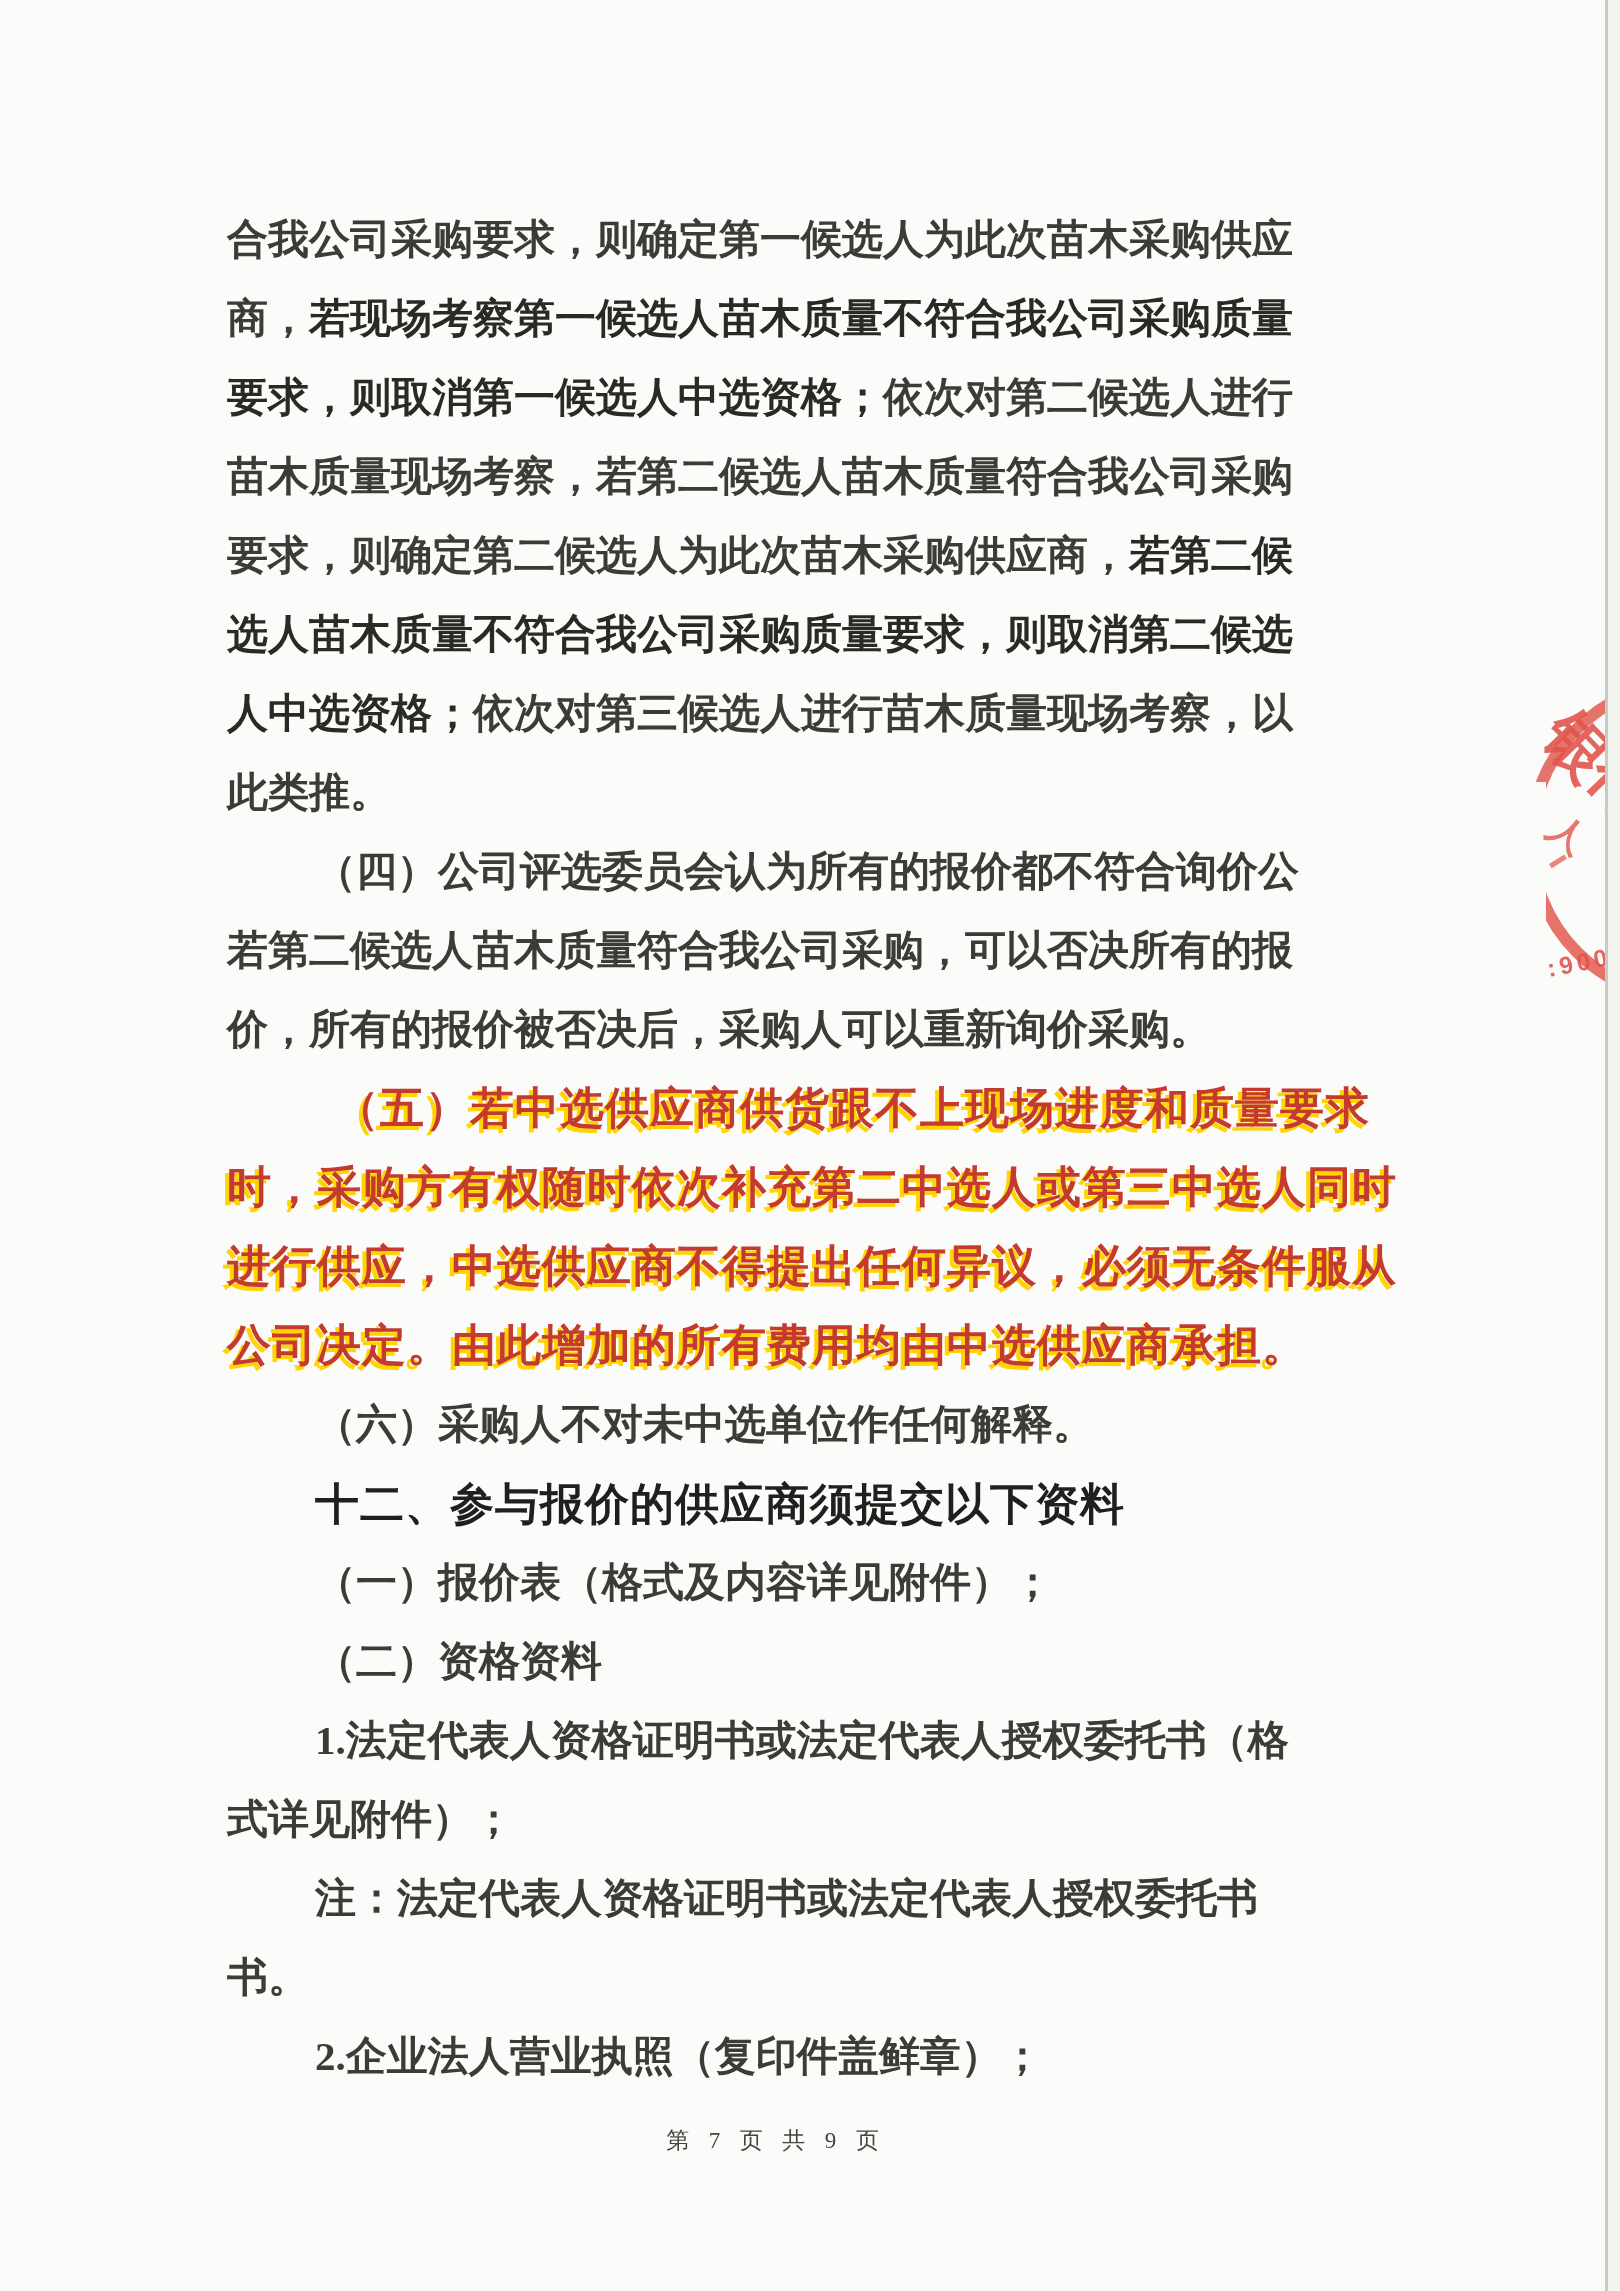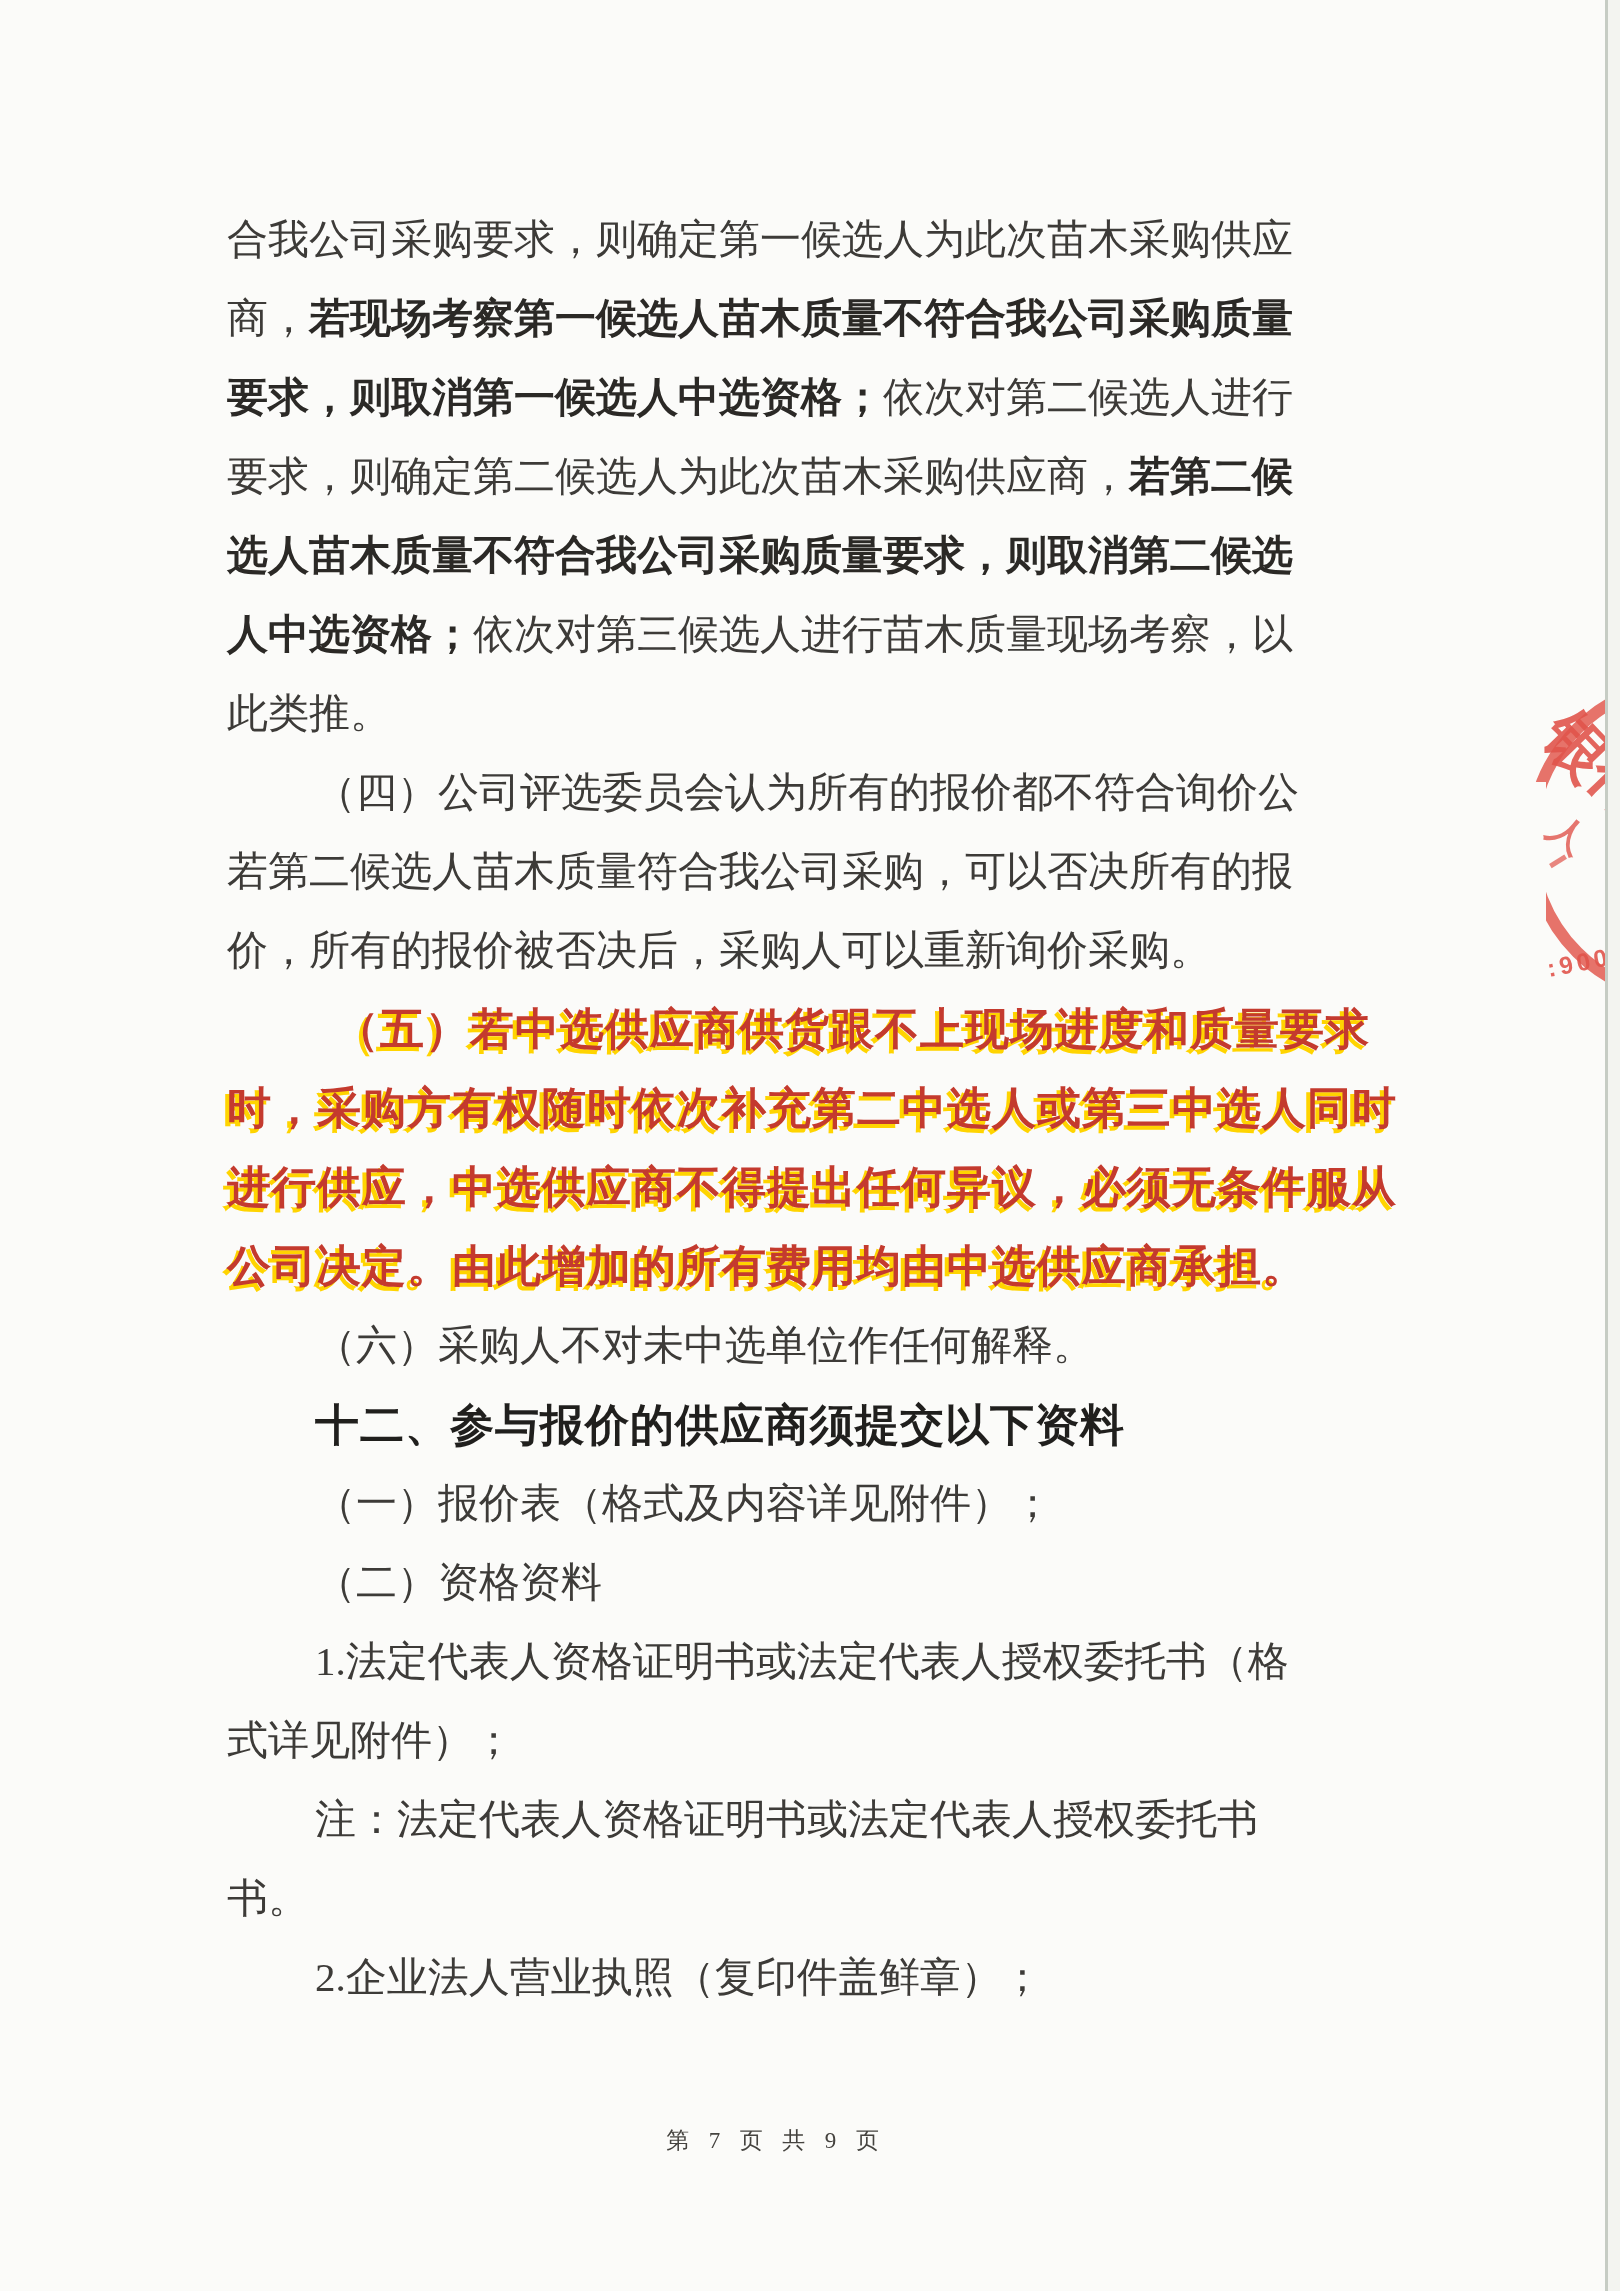--- a/index.html
+++ b/index.html
@@ -14,21 +14,21 @@
   .text-column{
     position:absolute;left:227px;top:200px;width:1098px;
   }
   .line{
     height:79px;line-height:79px;
     font-size:41px;color:#3d3b38;
     white-space:nowrap;
   }
   .indent{padding-left:88px;}
   .indent-lg{padding-left:108px;}
-  .seg-n{font-weight:400;color:#3d3b38;}
+  .seg-n{font-weight:700;color:#3d3b38;}
   .seg-b{font-weight:700;color:#2b2926;}
   .seg-h{font-weight:700;color:#201f1d;font-size:44px;font-family:"Liberation Sans",sans-serif;letter-spacing:1px;text-align:right;}
   .seg-r{
     font-weight:700;font-size:44px;color:#c43a2e;
     text-shadow:-3.9px 3.9px 0 #ffd400;
     letter-spacing:1px;
   }
   .footer{
     position:absolute;left:227px;top:2125px;width:1098px;
     text-align:center;font-size:23px;color:#45433f;letter-spacing:6.9px;
@@ -81,20 +81,21 @@
 </style>
 </head>
 <body>
 
 <div class="page">
 
   <div class="text-column">
       <div class="line"><span class="seg-n">合我公司采购要求，则确定第一候选人为此次苗木采购供应</span></div>
       <div class="line"><span class="seg-n">商，</span><span class="seg-b">若现场考察第一候选人苗木质量不符合我公司采购质量</span></div>
       <div class="line"><span class="seg-b">要求，则取消第一候选人中选资格；</span><span class="seg-n">依次对第二候选人进行</span></div>
+      <div class="line"><span class="seg-n">苗木质量现场考察，若第二候选人苗木质量符合我公司采购</span></div>
       <div class="line"><span class="seg-n">要求，则确定第二候选人为此次苗木采购供应商，</span><span class="seg-b">若第二候</span></div>
       <div class="line"><span class="seg-b">选人苗木质量不符合我公司采购质量要求，则取消第二候选</span></div>
       <div class="line"><span class="seg-b">人中选资格；</span><span class="seg-n">依次对第三候选人进行苗木质量现场考察，以</span></div>
       <div class="line"><span class="seg-n">此类推。</span></div>
       <div class="line indent"><span class="seg-n">（四）公司评选委员会认为所有的报价都不符合询价公</span></div>
       <div class="line"><span class="seg-n">若第二候选人苗木质量符合我公司采购，可以否决所有的报</span></div>
       <div class="line"><span class="seg-n">价，所有的报价被否决后，采购人可以重新询价采购。</span></div>
       <div class="line indent-lg"><span class="seg-r">（五）若中选供应商供货跟不上现场进度和质量要求</span></div>
       <div class="line"><span class="seg-r">时，采购方有权随时依次补充第二中选人或第三中选人同时</span></div>
       <div class="line"><span class="seg-r">进行供应，中选供应商不得提出任何异议，必须无条件服从</span></div>

